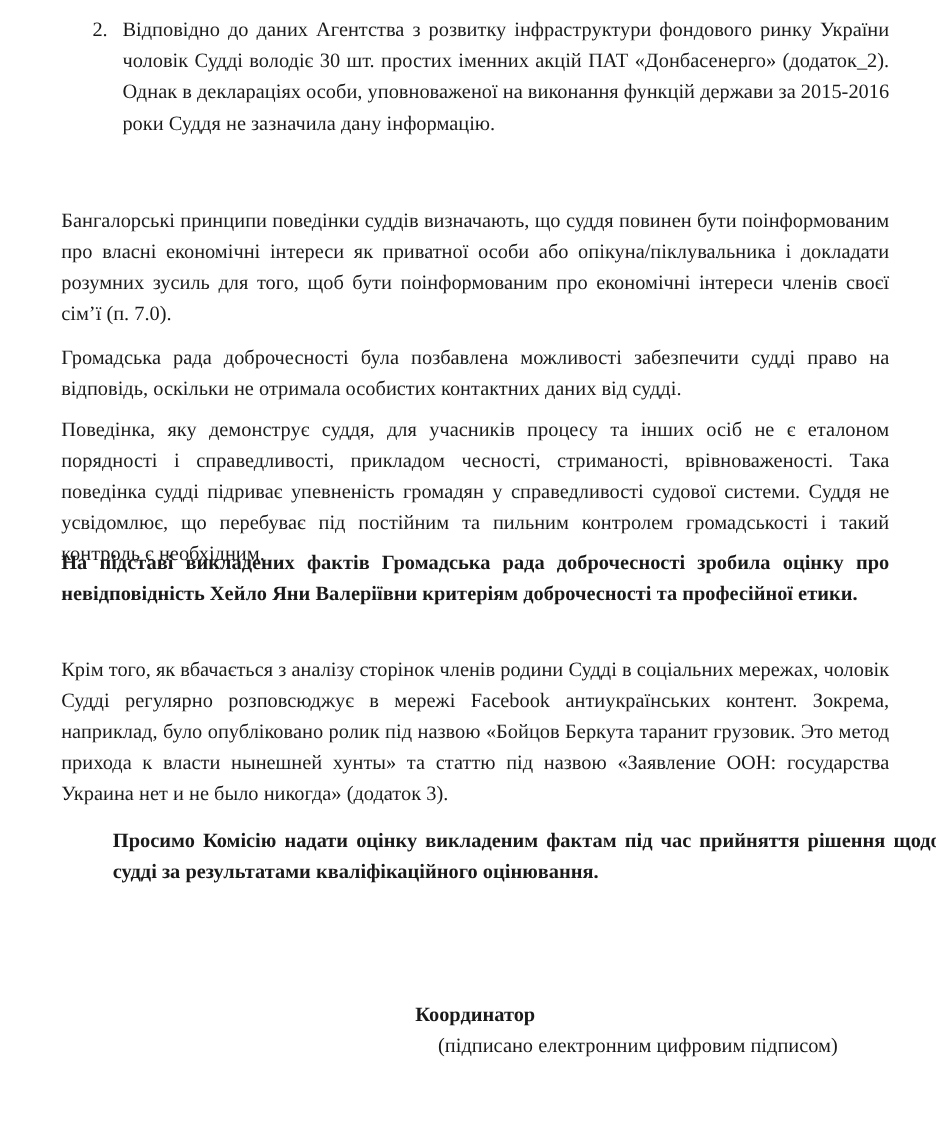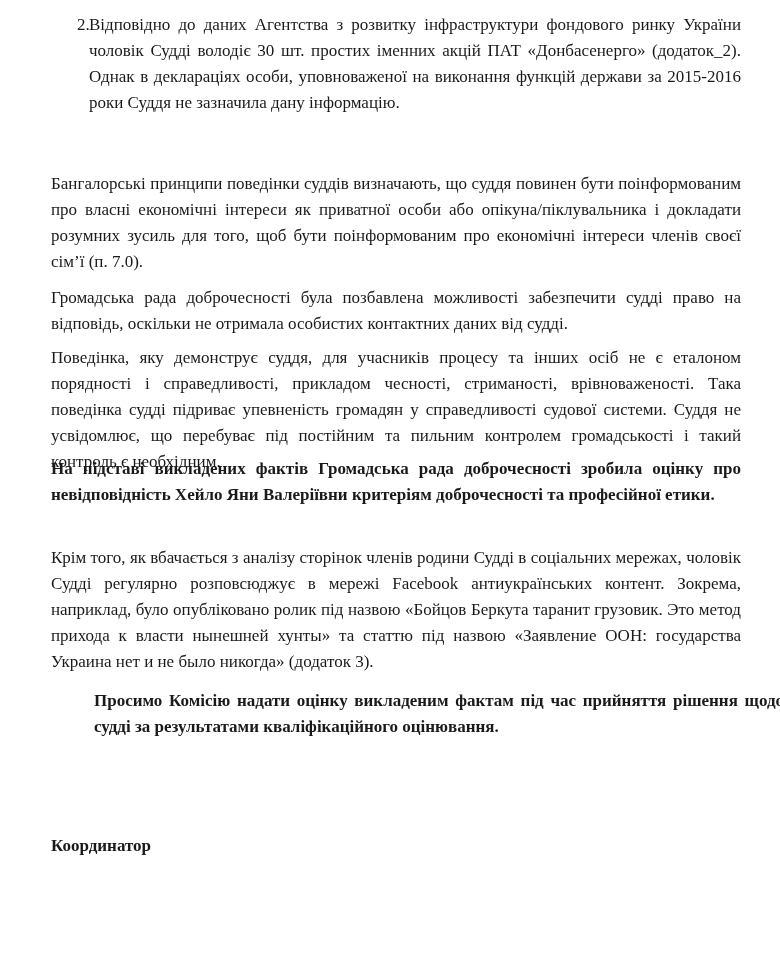--- a/index.html
+++ b/index.html
@@ -39,21 +39,21 @@
       width: 664px;
       line-height: 26px;
     }
     .list-item .num {
       position: absolute;
       left: 0;
       top: 0;
     }
     .list-item .text {
       display: block;
-      margin-left: 12px;
+      margin-left: 25px;
       text-align: justify;
       text-align-last: left;
     }
     .bold {
       font-weight: bold;
     }
     .sig {
       position: absolute;
       left: 51px;
       width: 690px;
@@ -84,19 +84,20 @@
   <p class="block" style="top:285px;">Громадська рада доброчесності була позбавлена можливості забезпечити судді право на відповідь, оскільки не отримала особистих контактних даних від судді.</p>
 
   <p class="block" style="top:345px;">Поведінка, яку демонструє суддя, для учасників процесу та інших осіб не є еталоном порядності і справедливості, прикладом чесності, стриманості, врівноваженості. Така поведінка судді підриває упевненість громадян у справедливості судової системи. Суддя не усвідомлює, що перебуває під постійним та пильним контролем громадськості і такий контроль є необхідним.</p>
 
   <p class="block bold" style="top:456px;">На підставі викладених фактів Громадська рада доброчесності зробила оцінку про невідповідність Хейло Яни Валеріївни критеріям доброчесності та професійної етики.</p>
 
   <p class="block" style="top:545px;">Крім того, як вбачається з аналізу сторінок членів родини Судді в соціальних мережах, чоловік Судді регулярно розповсюджує в мережі Facebook антиукраїнських контент. Зокрема, наприклад, було опубліковано ролик під назвою «Бойцов Беркута таранит грузовик. Это метод прихода к власти нынешней хунты» та статтю під назвою «Заявление ООН: государства Украина нет и не было никогда» (додаток 3).</p>
 
   <p class="block bold" style="top:688px;margin-left:43px;">Просимо Комісію надати оцінку викладеним фактам під час прийняття рішення щодо судді за результатами кваліфікаційного оцінювання.</p>
 
-  <div class="sig" style="top:833px;">
+  <div class="sig" style="top:833px;text-align:center;">
     <div class="sig-title">Координатор</div>
     <div style="position:relative;">
+      <span class="sig-right">(підписано електронним цифровим підписом)</span>
     </div>
   </div>
 
 </div>
 
 </body></html>

